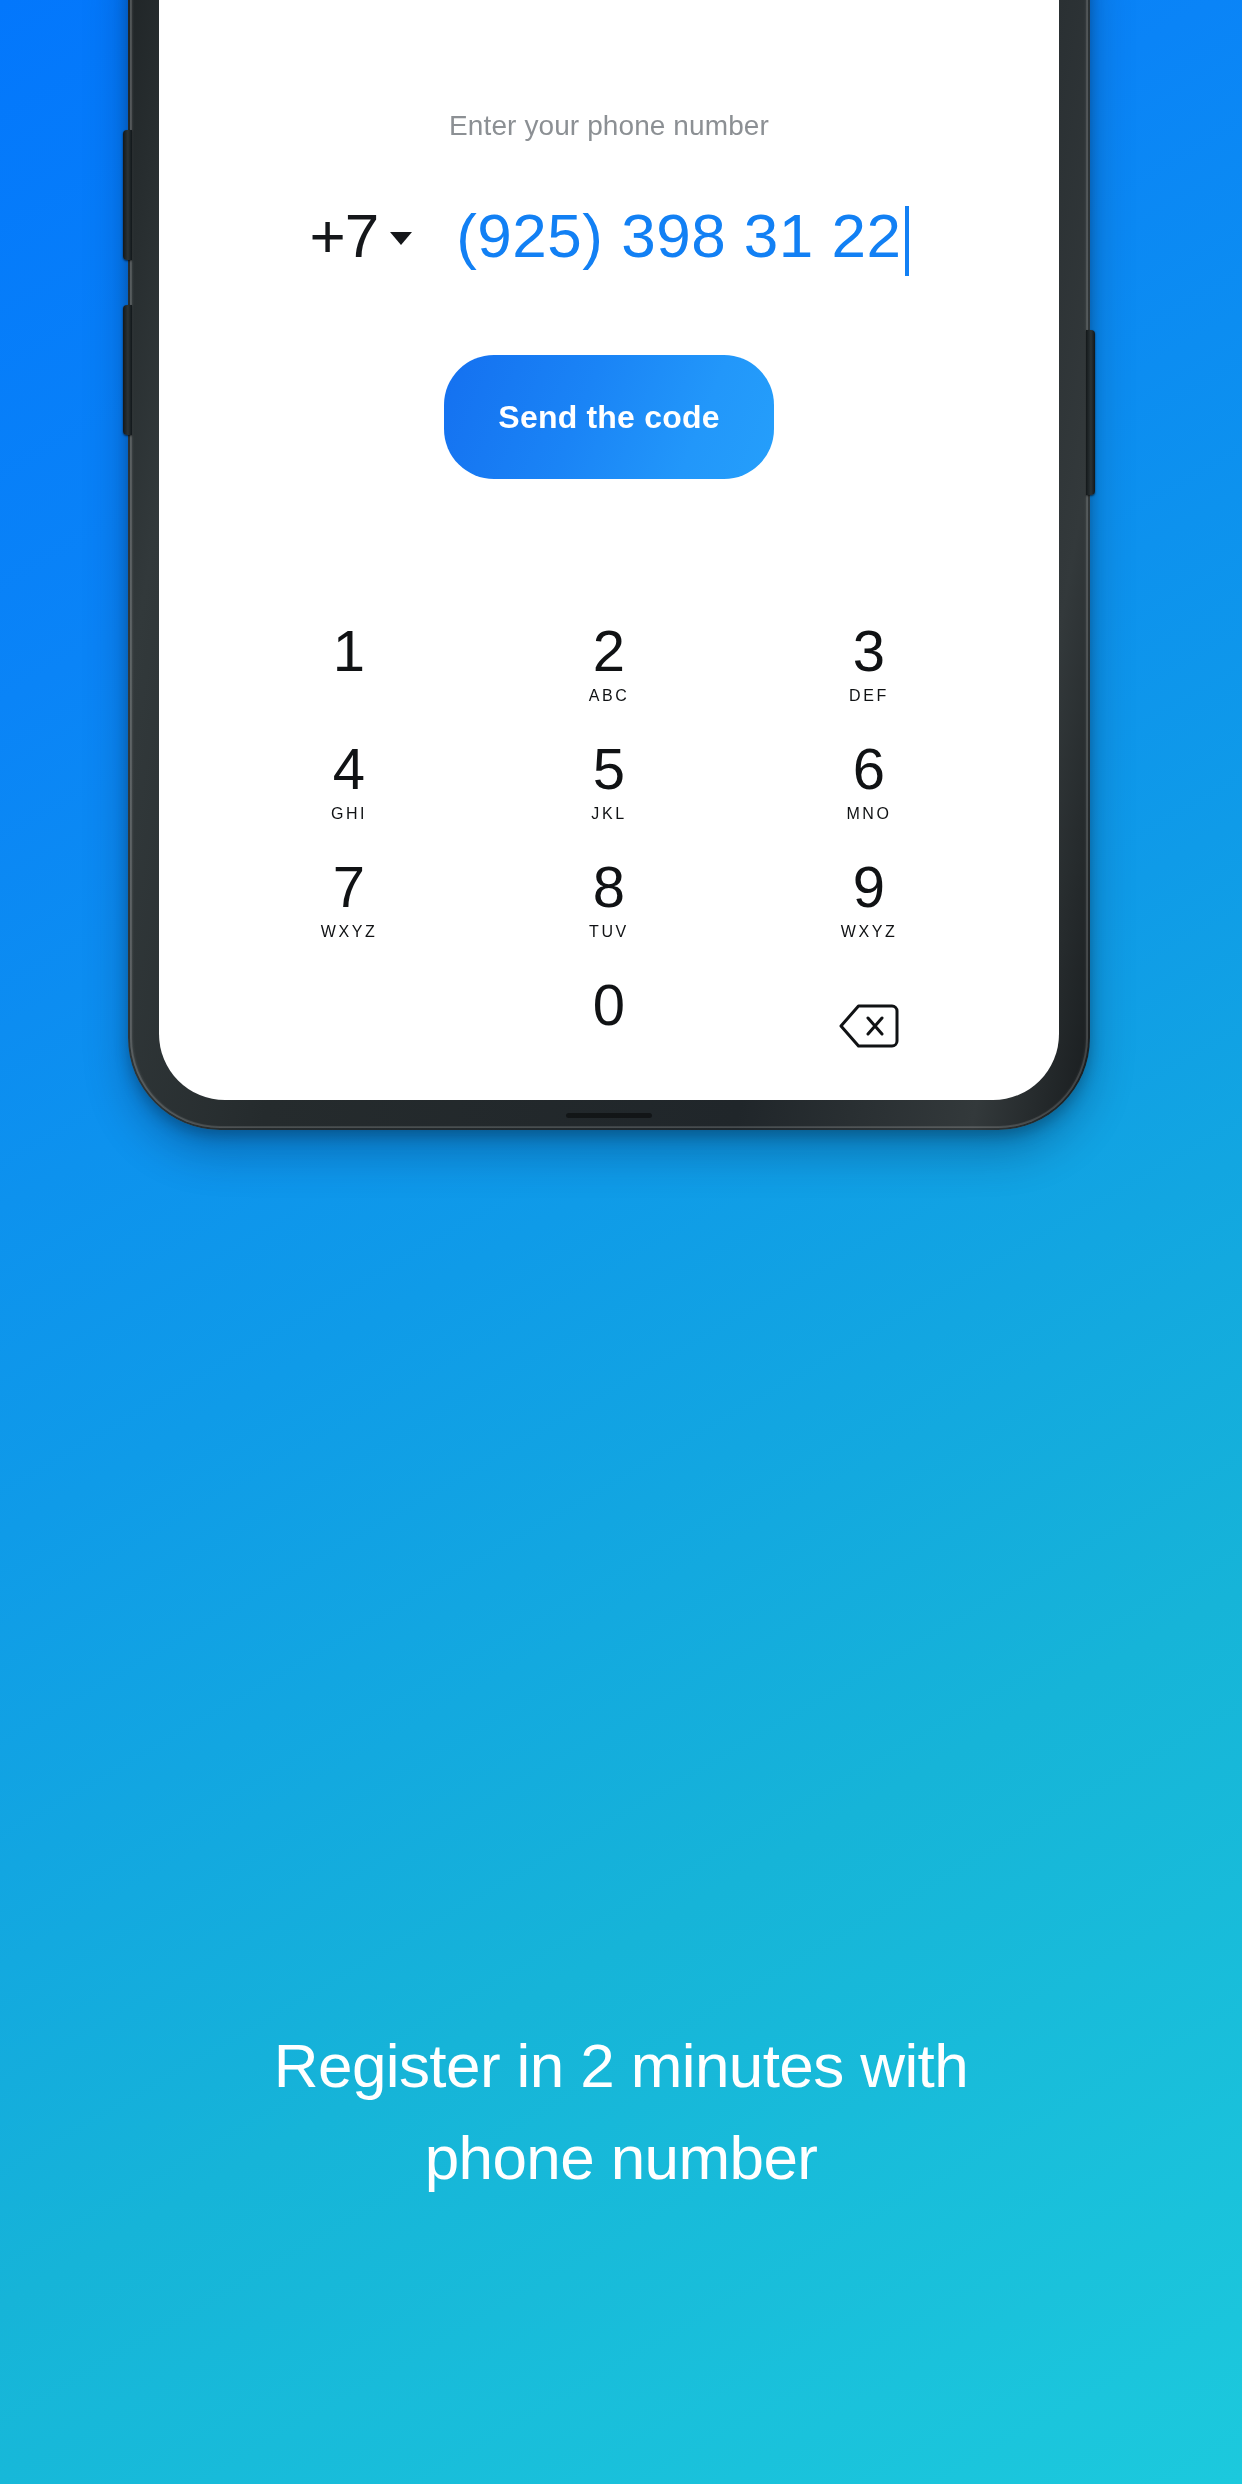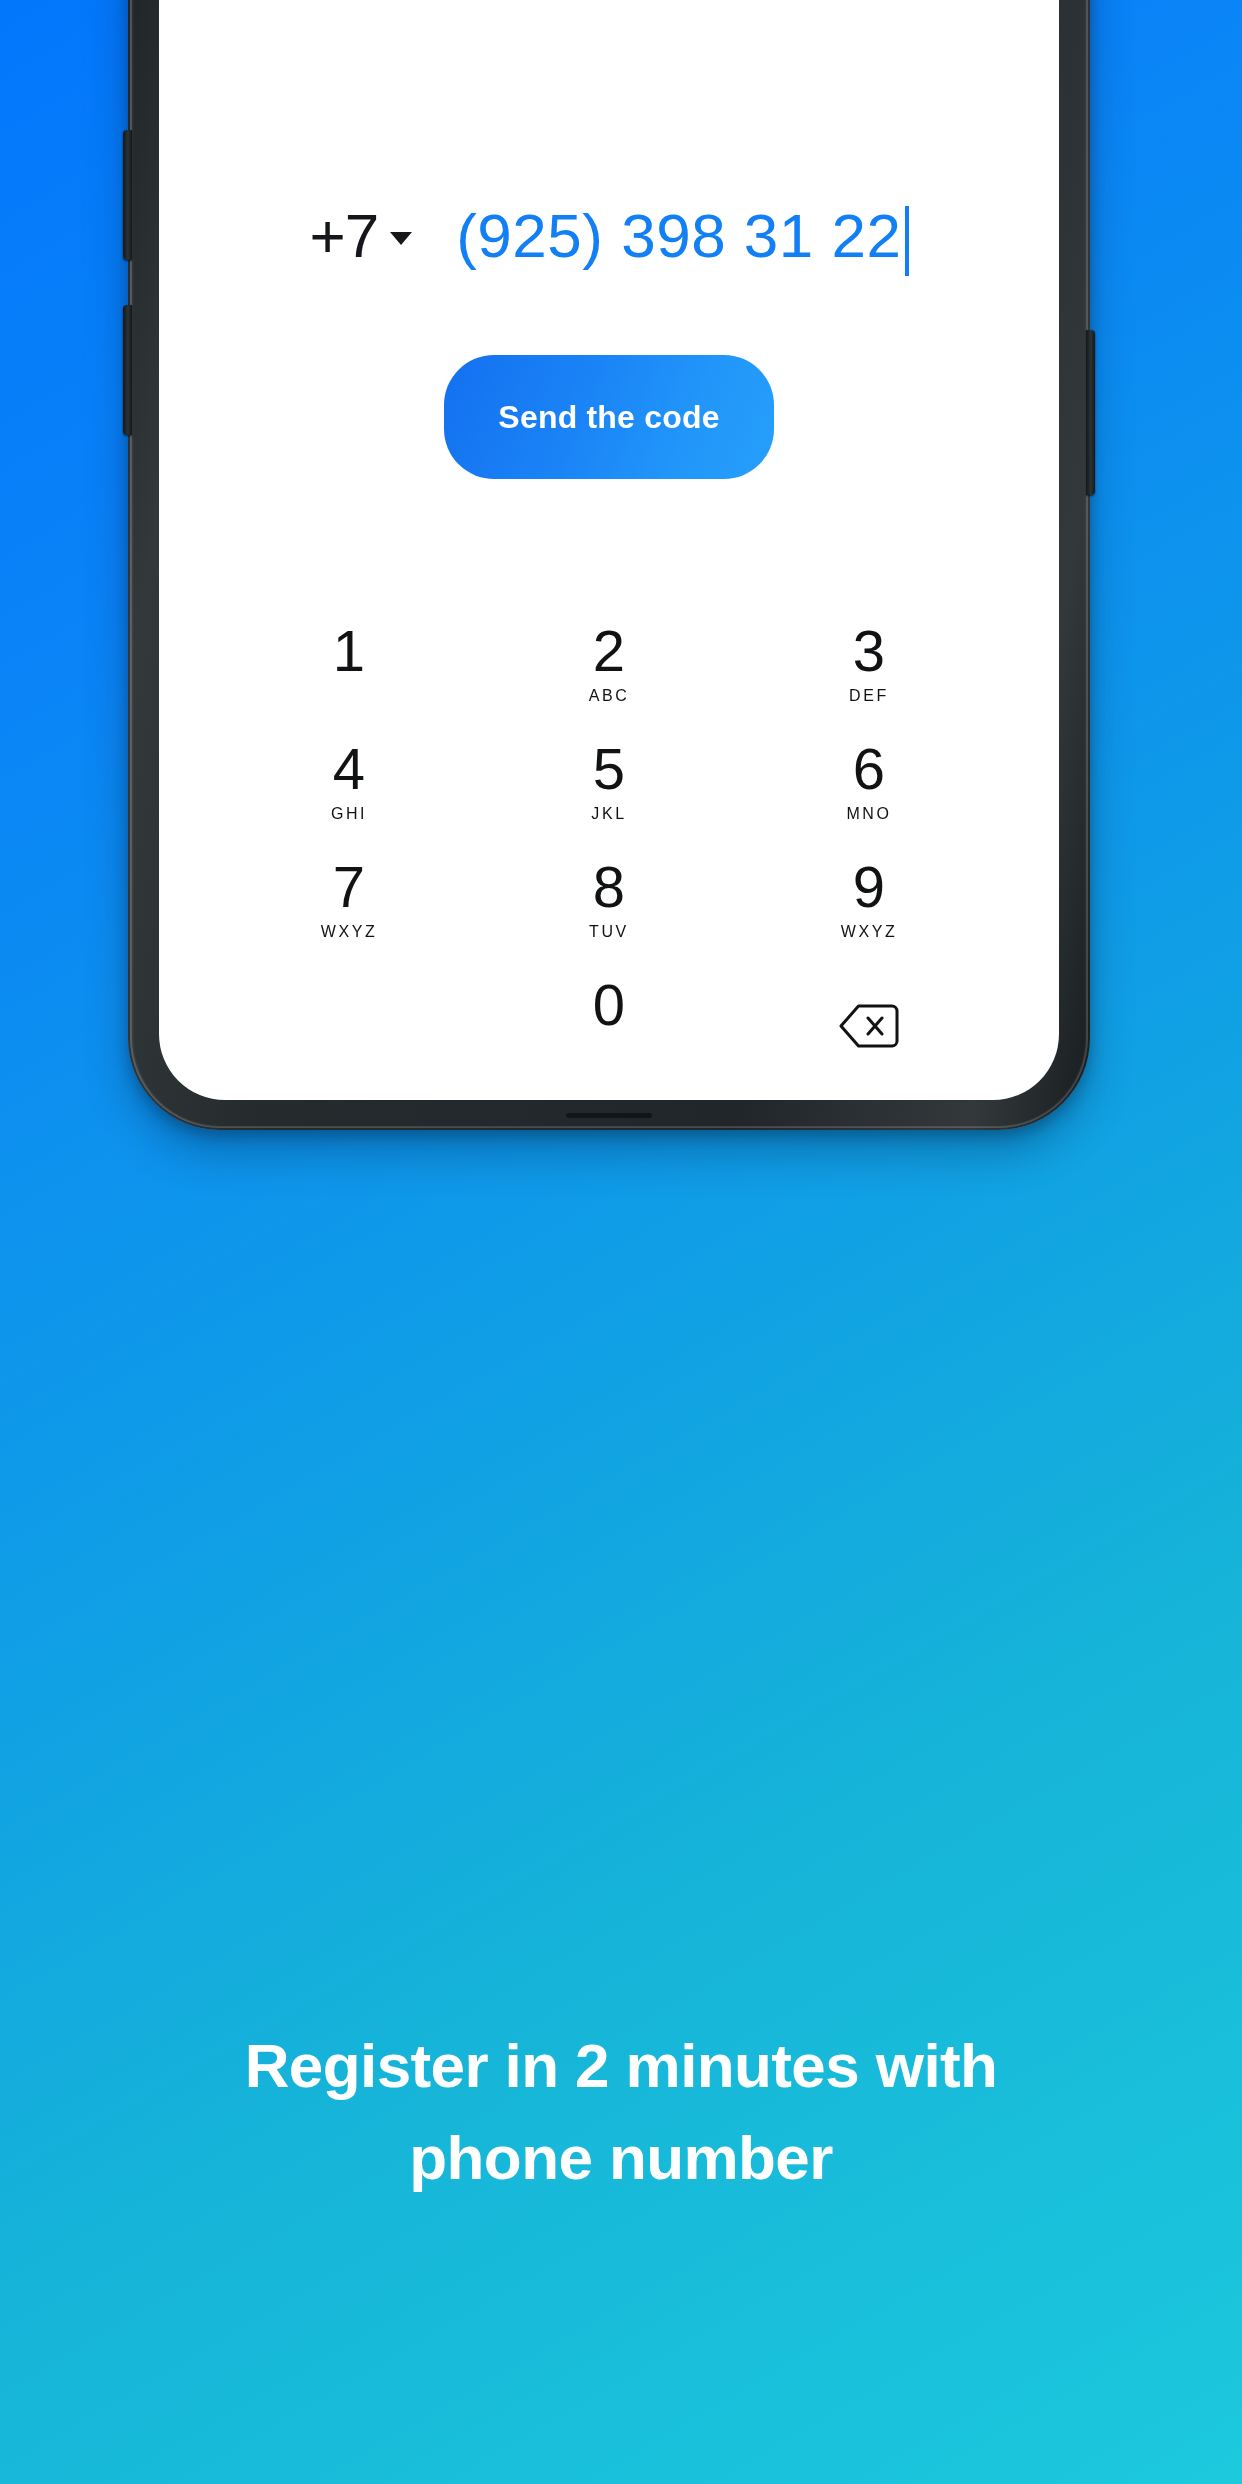--- a/index.html
+++ b/index.html
@@ -240,21 +240,21 @@
   
   #caption {
     position: absolute;
     left: 0;
     top: 2020px;
     width: 1242px;
     text-align: center;
     color: #ffffff;
     font-size: 62px;
     line-height: 92px;
-    font-weight: 700;
+    font-weight: 400;
     letter-spacing: -0.6px;
     padding: 0 60px;
     box-sizing: border-box;
   }
 </style>
 </head>
 <body>
 
 <div id="phone-mockup">
 
@@ -263,20 +263,21 @@
 
   <div class="side-btn" id="volume-up-button"></div>
   <div class="side-btn" id="volume-down-button"></div>
   <div class="side-btn" id="power-button"></div>
 
   <div id="speaker-slit"></div>
 
   <div id="phone-screen">
     <div id="screen-content">
 
+      <div id="phone-entry-label">Enter your phone number</div>
 
       <div id="phone-input-row">
 
         <div id="country-code-selector">
           <span id="country-code-value">+7</span>
           <span id="country-code-caret"></span>
         </div>
 
         <div id="phone-number-field">
           <span id="phone-number-value">(925) 398 31 22</span>

